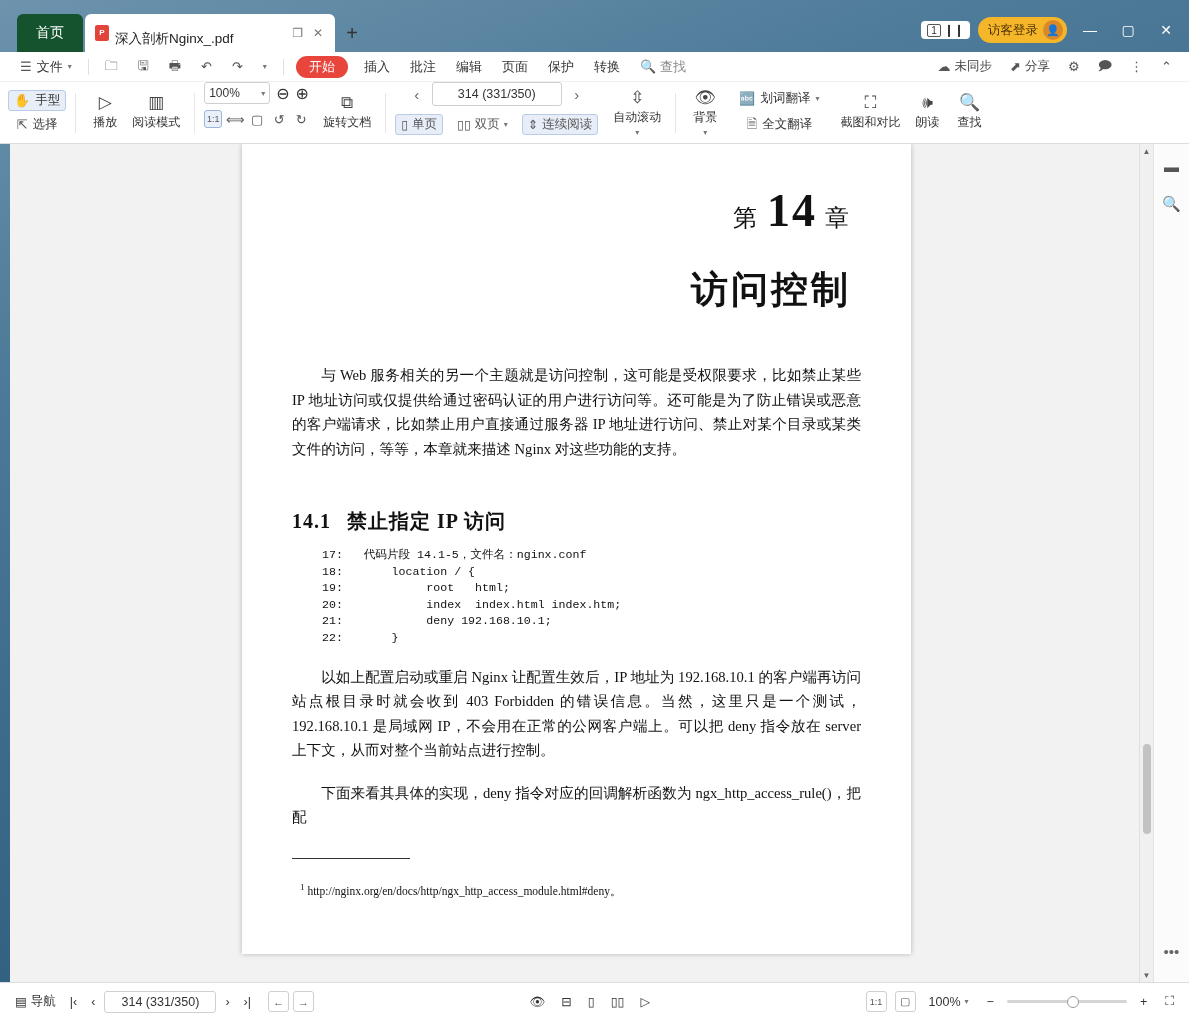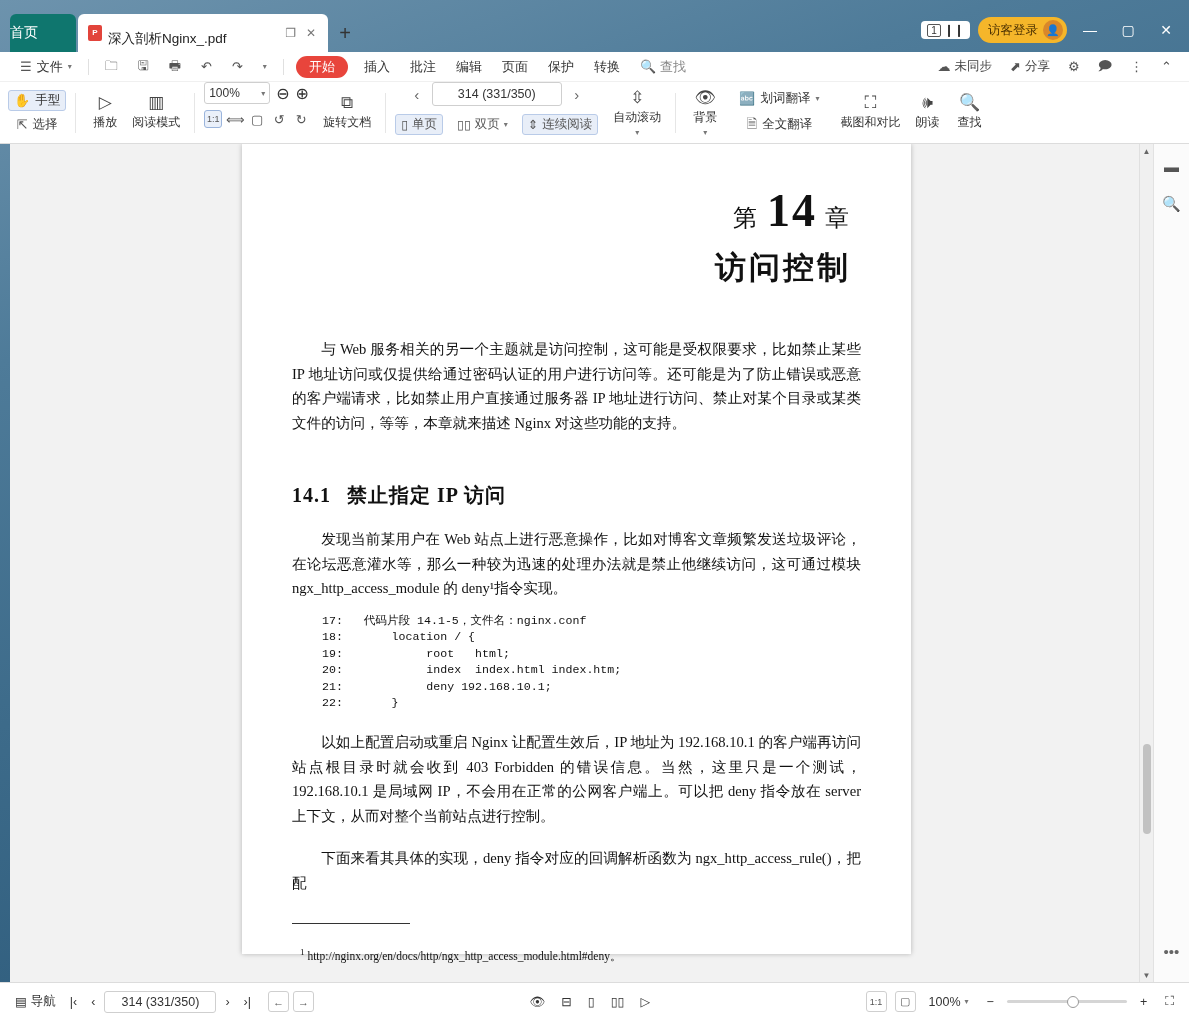--- a/index.html
+++ b/index.html
@@ -28,25 +28,27 @@
     align-items: center;
     padding: 0 10px;
     border-radius: 6px 6px 0 0;
     font-size: 13.5px;
     color: #222;
     gap: 6px;
     margin-right: 2px;
     cursor: default;
   }
   .tab.home {
-    background: #0f766e;
+    background: #14532d;
     color: #fff;
+    justify-content: center;
     width: 66px;
     padding: 0;
     font-size: 14px;
+    margin-left: 7px;
   }
   .tab.active {
     background: #fff;
     min-width: 250px;
   }
   .tab .pdficon {
     width: 14px; height: 16px;
     background: #e2443b;
     color: #fff;
     font-size: 8px;
@@ -201,21 +203,21 @@
     padding: 0 50px;
     color: #111;
     font-family: "Liberation Serif", serif;
   }
   .chap-head {
     text-align: right;
     padding: 40px 10px 0 0;
   }
   .chap-head .l1 { font-size: 24px; letter-spacing: 2px; }
   .chap-head .l1 .bignum { font-size: 46px; font-weight: bold; font-family: "Liberation Serif", serif; }
-  .chap-head .l2 { font-size: 31px; font-weight: bold; margin-top: 10px; letter-spacing: 3px; }
+  .chap-head .l2 { font-size: 37px; font-weight: bold; margin-top: 28px; letter-spacing: 3px; }
   .para {
     font-size: 14.6px;
     line-height: 24.5px;
     text-align: justify;
     text-justify: inter-ideograph;
     margin-top: 18px;
     text-indent: 2em;
   }
   .h2 {
     font-size: 20px; font-weight: bold; margin-top: 47px; letter-spacing: 1px;
@@ -525,21 +527,20 @@
             </div>
             <div class="l2">访问控制</div>
           </div>
 
           <div class="para" style="margin-top:48px;">与 Web 服务相关的另一个主题就是访问控制，这可能是受权限要求，比如禁止某些 IP 地址访问或仅提供给通过密码认证的用户进行访问等。还可能是为了防止错误或恶意的客户端请求，比如禁止用户直接通过服务器 IP 地址进行访问、禁止对某个目录或某类文件的访问，等等，本章就来描述 Nginx 对这些功能的支持。</div>
 
           <div class="h2">
             <span class="num">14.1</span><span>禁止指定 IP 访问</span>
           </div>
 
-          <div class="para">发现当前某用户在 Web 站点上进行恶意操作，比如对博客文章频繁发送垃圾评论，在论坛恶意灌水等，那么一种较为迅速的处理办法就是禁止他继续访问，这可通过模块 ngx_http_access_module 的 deny¹指令实现。</div>
 
           <div class="code">17:   代码片段 14.1-5，文件名：nginx.conf
 18:       location / {
 19:            root   html;
 20:            index  index.html index.htm;
 21:            deny 192.168.10.1;
 22:       }</div>
 
           <div class="para">以如上配置启动或重启 Nginx 让配置生效后，IP 地址为 192.168.10.1 的客户端再访问站点根目录时就会收到 403 Forbidden 的错误信息。当然，这里只是一个测试，192.168.10.1 是局域网 IP，不会用在正常的公网客户端上。可以把 deny 指令放在 server 上下文，从而对整个当前站点进行控制。</div>
 

